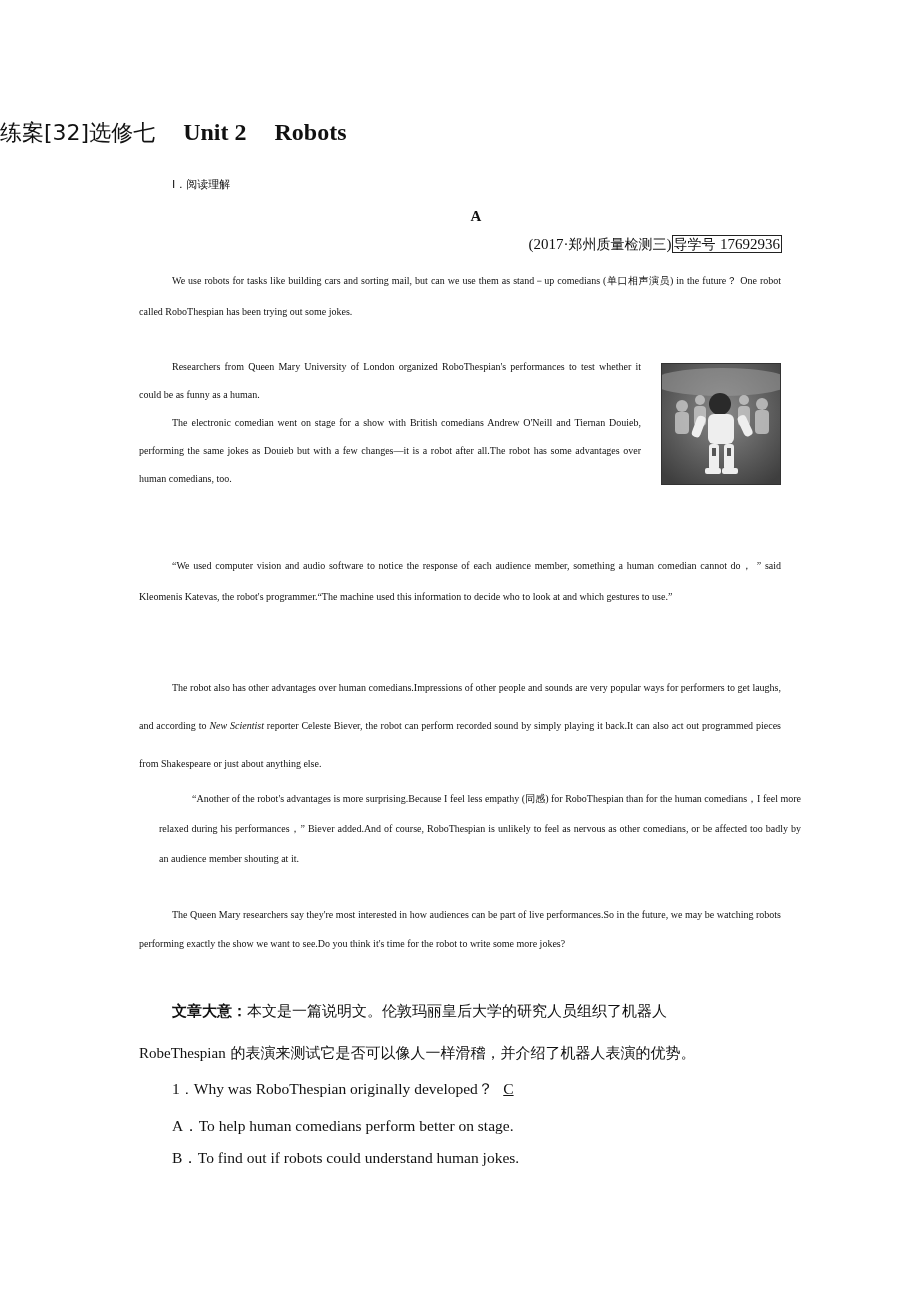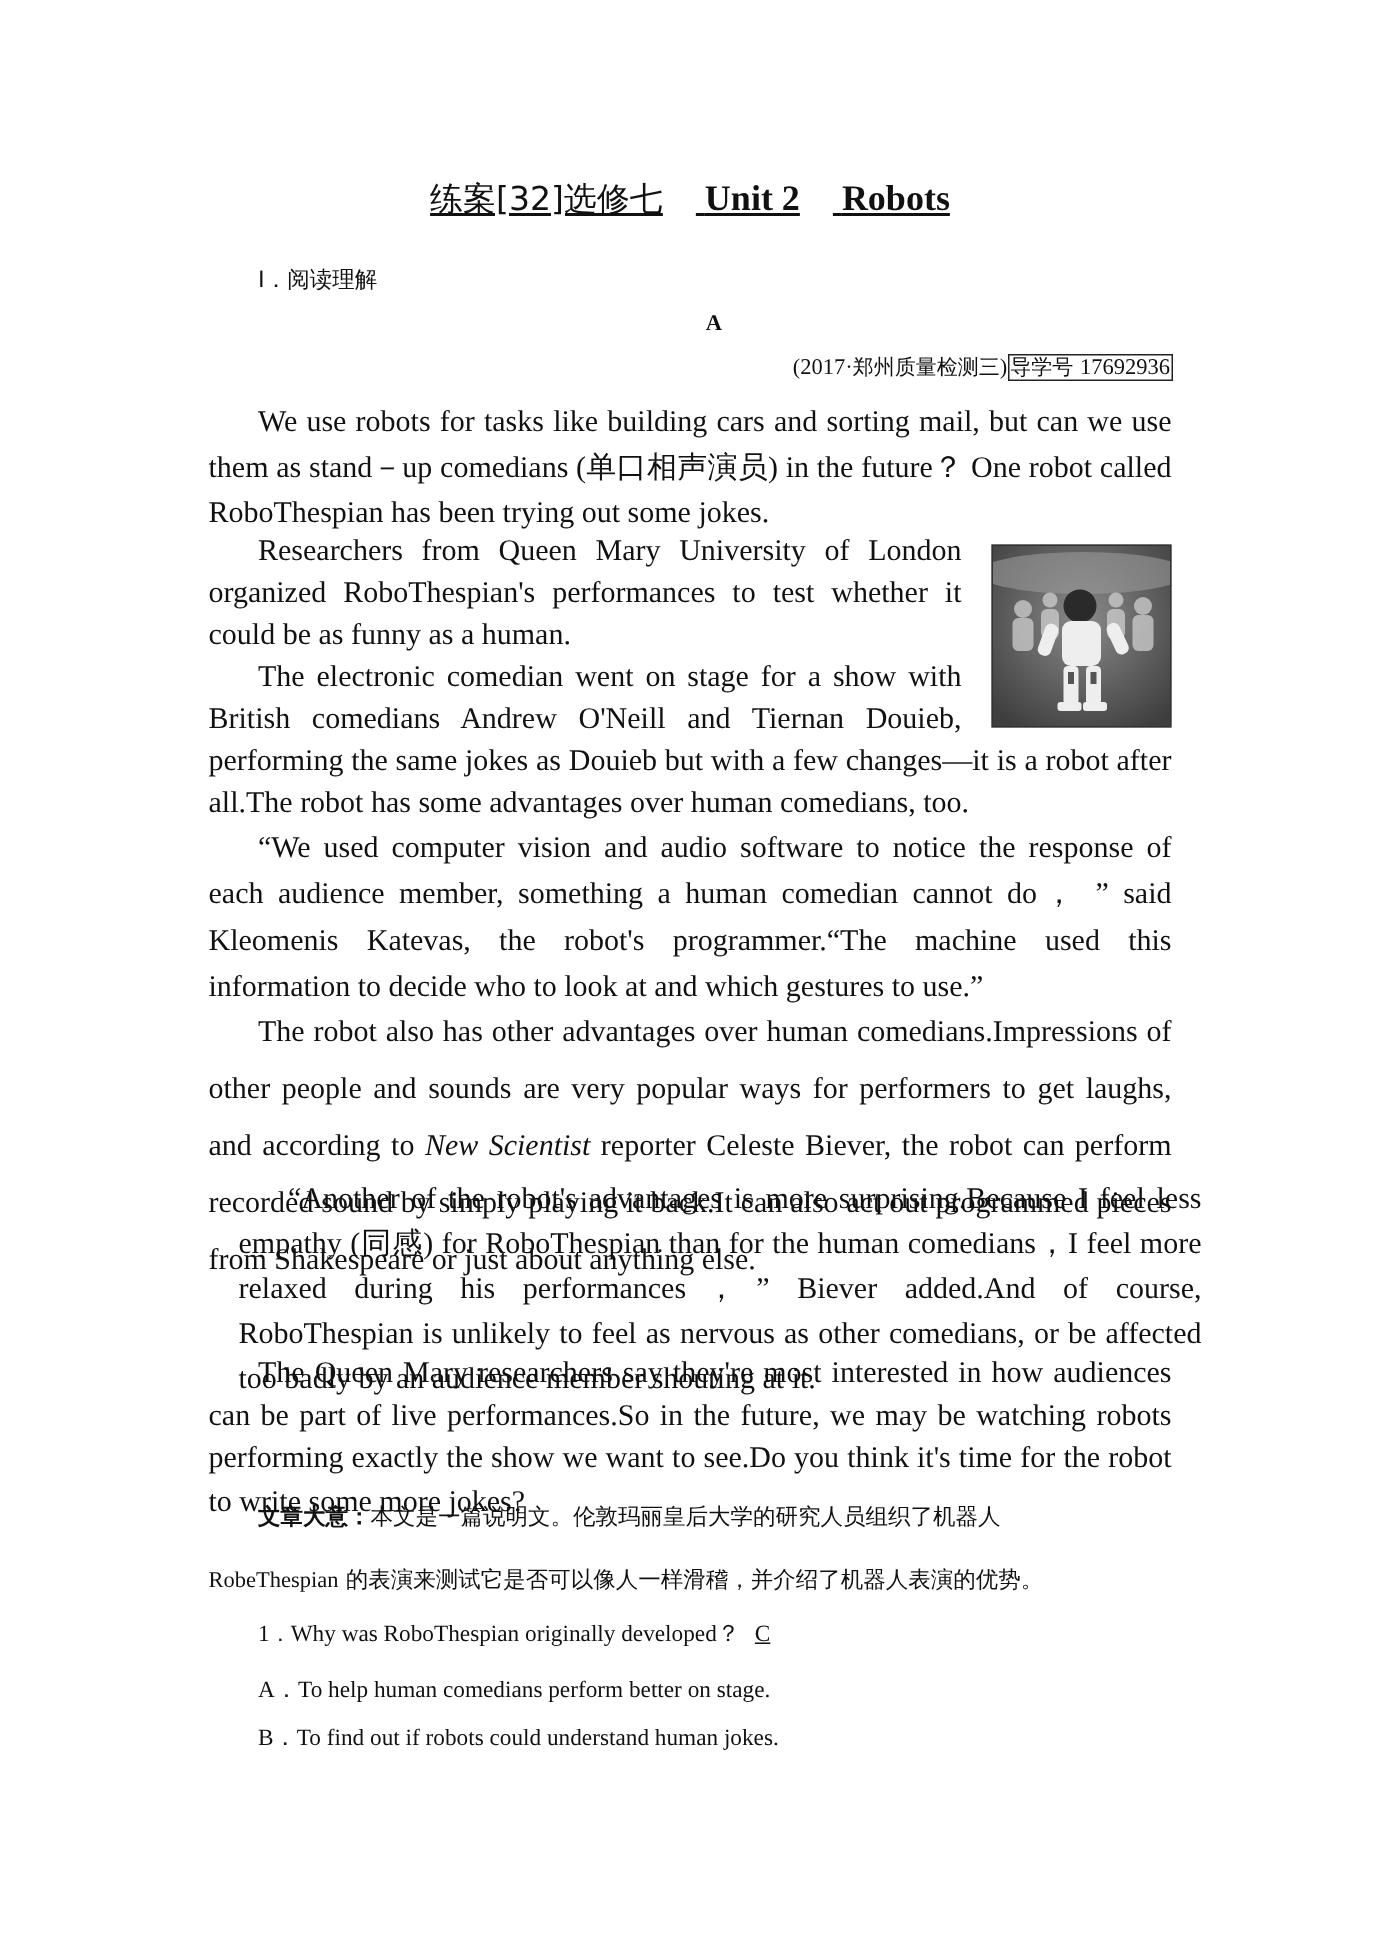--- a/index.html
+++ b/index.html
@@ -1,31 +1,31 @@
 <!DOCTYPE html>
 <html><head>
 <meta charset="utf-8">
 <style>
   html, body { margin: 0; padding: 0; background: #ffffff; }
   body { width: 920px; height: 1302px; position: relative; overflow: hidden;
          font-family: "Liberation Serif", "DejaVu Serif", serif; color: #111; }
-  .title { position: absolute; top: 118px; left: 0; width: 920px; text-align: center;
-           font-size: 24px; font-weight: bold; letter-spacing: 0; text-decoration: underline; }
+  .title { position: absolute; top: 118px; left: 0; width: 920px; 
+           font-size: 24px; font-weight: bold; letter-spacing: 0; }
   .title .cn { font-family: "DejaVu Sans", sans-serif; font-weight: normal; font-size: 22px; }
   .title .gap { display: inline-block; width: 22px; }
-  .section { position: absolute; top: 177px; left: 172px; font-size: 15px;
+  .section { position: absolute; top: 177px; left: 172px; font-size: 11px;
              font-family: "DejaVu Sans", sans-serif; }
   .passage-label { position: absolute; top: 208px; left: 0; width: 952px; text-align: center;
                    font-weight: bold; font-size: 15px; }
   .source { position: absolute; top: 236px; right: 138px; font-size: 15px; }
   .source .cn { font-family: "DejaVu Sans", sans-serif; font-size: 14px; text-align: right; }
   .source .box { border: 1px solid #222; padding: 0 1px; font-family: "DejaVu Sans", sans-serif; font-size: 14px; text-align: right; }
   .source .box .num { font-family: "Liberation Serif", serif; font-size: 15px; }
 
-  .body { position: absolute; left: 139px; width: 642px; font-size: 20px; text-align: justify; }
+  .body { position: absolute; left: 139px; width: 642px; font-size: 10px; text-align: justify; }
   .p { margin: 0; text-indent: 33px; }
   .p1 { top: 266px; line-height: 30.5px; }
   .wrap-block { top: 353px; }
   .wrap-block .p { line-height: 28px; }
   .photo { float: right; width: 120px; height: 122px; margin: 10px 0 0 20px;
            border: 1px solid #333; box-sizing: border-box; overflow: hidden;
            background: #6a6a6a; position: relative; }
   .p-quote1 { top: 550px; line-height: 31px; }
   .p-adv { top: 669px; line-height: 38px; }
   .p-quote2 { top: 784px; line-height: 30px; margin-left: 20px; }

